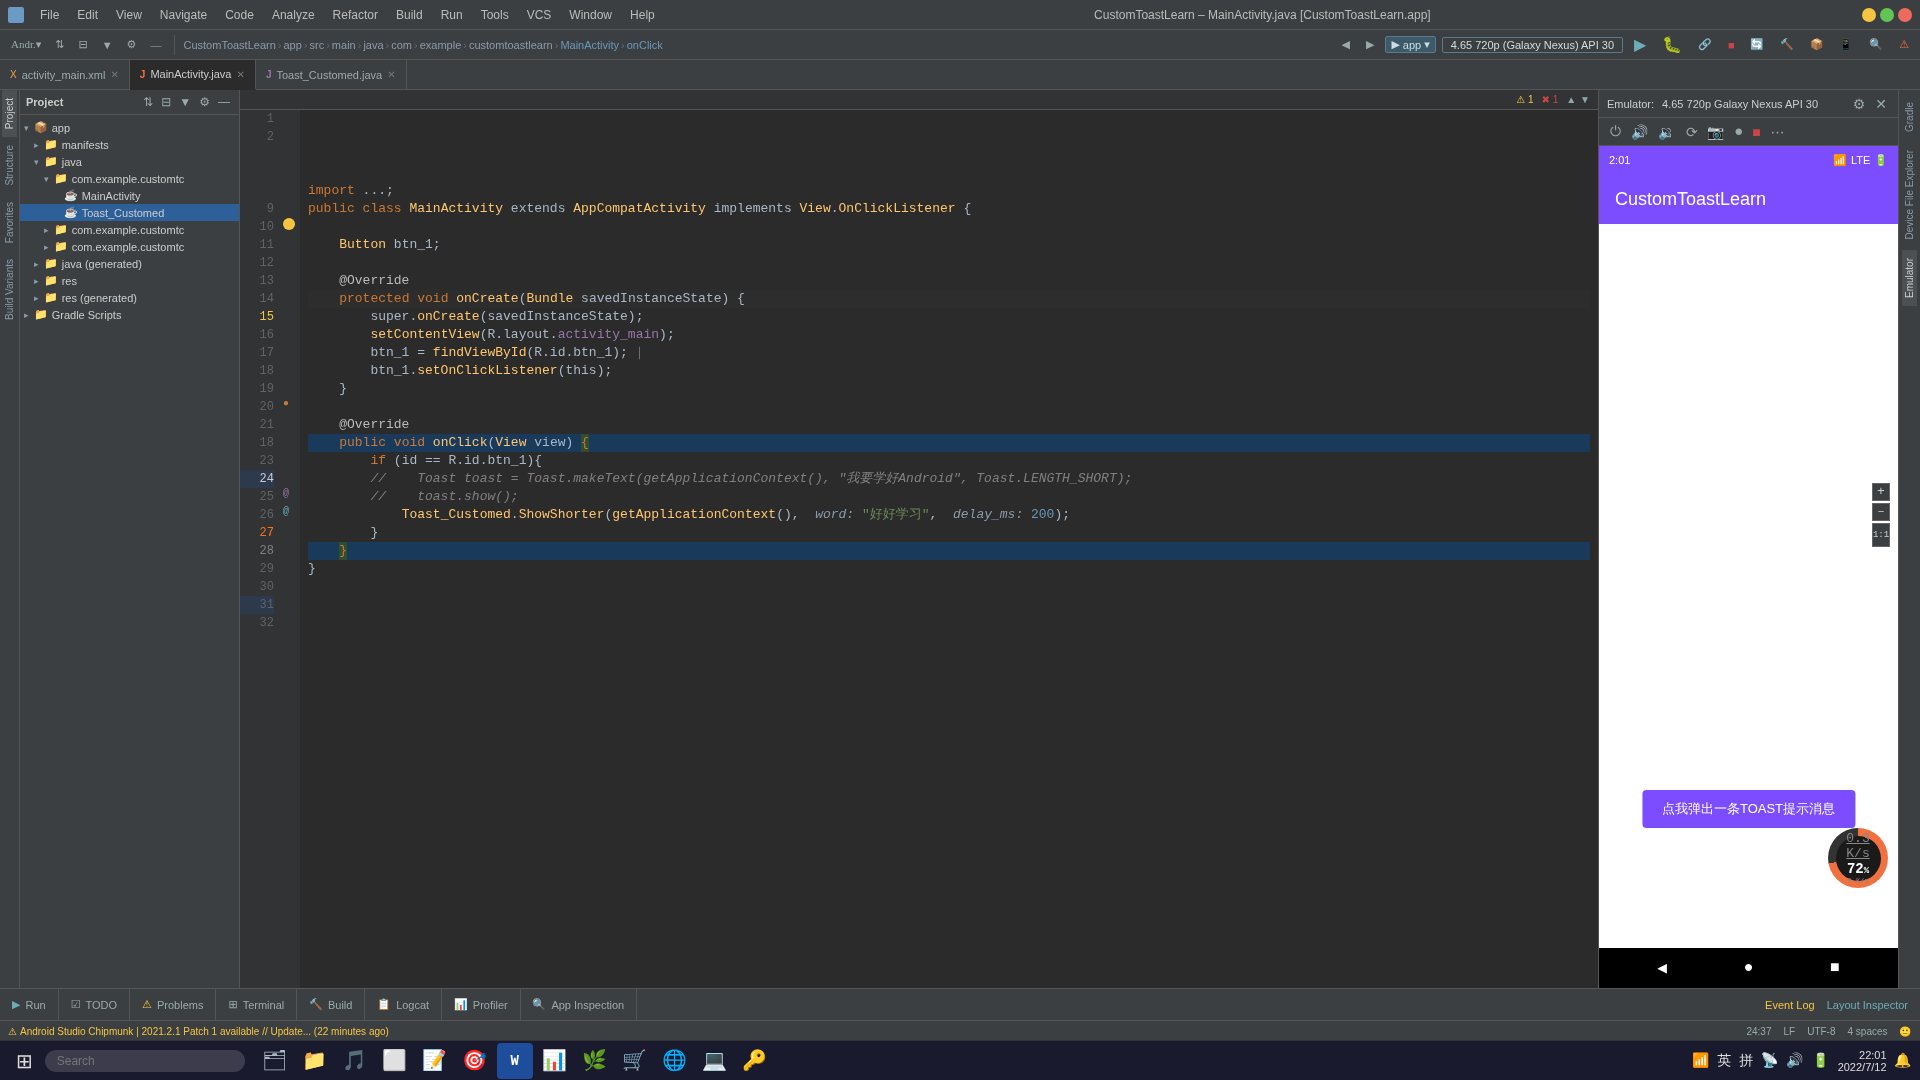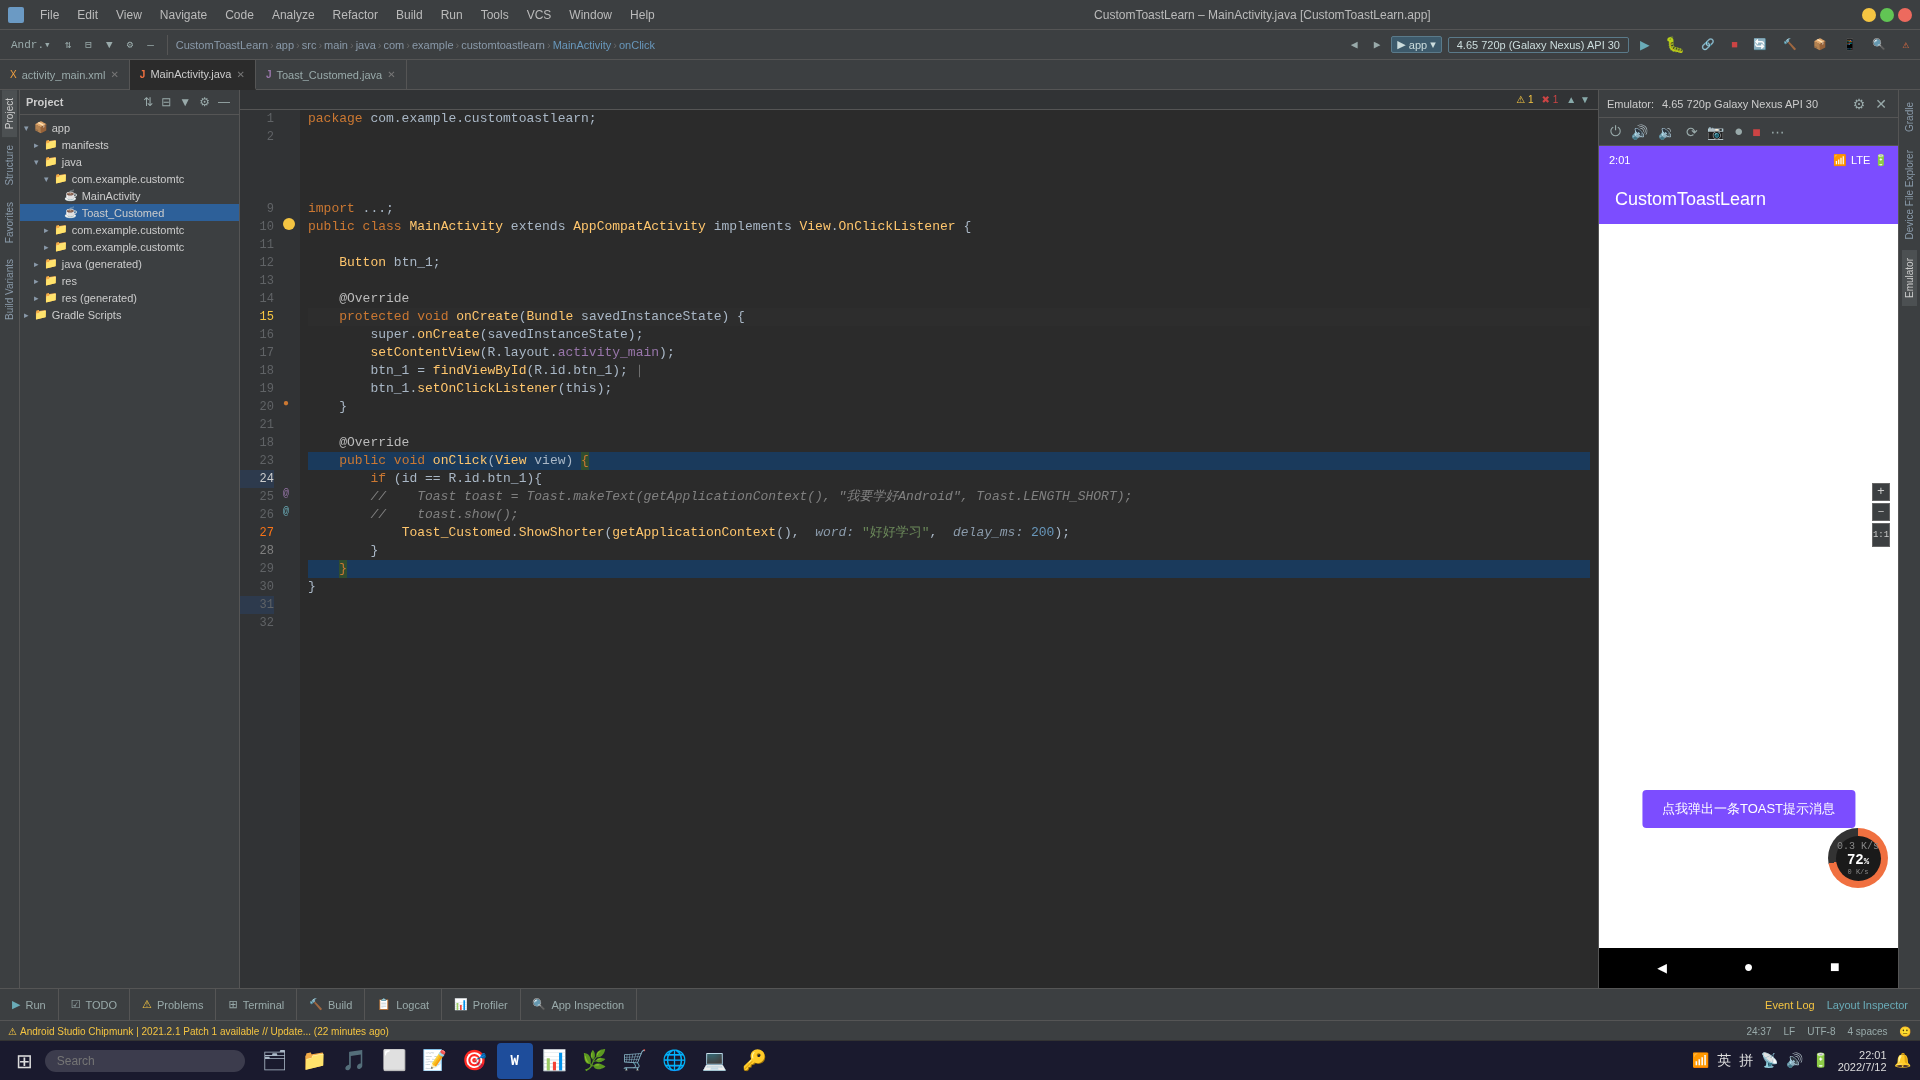--- a/index.html
+++ b/index.html
@@ -16,21 +16,21 @@
     #title-bar .win-btn.min { background: #f5c542; }
     #title-bar .win-btn.max { background: #61c554; }
     #title-bar .win-btn.close { background: #ed6a5e; }
 
     
     #toolbar { height: 30px; background: #3c3f41; display: flex; align-items: center; padding: 0 6px; border-bottom: 1px solid #555; gap: 4px; }
     #toolbar .breadcrumb { display: flex; align-items: center; color: #8a9aaa; font-size: 11px; font-family: 'Segoe UI', sans-serif; gap: 2px; flex: 1; }
     #toolbar .breadcrumb span { color: #8a9aaa; }
     #toolbar .breadcrumb .active { color: #6897bb; }
     #toolbar .breadcrumb .sep { color: #666; }
-    #toolbar .tb-btn { background: none; border: none; color: #9aa; font-size: 11px; padding: 2px 5px; cursor: pointer; border-radius: 2px; font-family: Liberation Mono, monospace; }
+    #toolbar .tb-btn { background: none; border: none; color: #9aa; font-size: 11px; padding: 2px 5px; cursor: pointer; border-radius: 2px; font-family: Liberation Serif, serif; }
     #toolbar .dropdown { background: #3d5a6b; border: 1px solid #5a7a8a; color: #cdd; font-size: 11px; padding: 1px 5px; border-radius: 2px; font-family: 'Segoe UI', sans-serif; cursor: pointer; display: flex; align-items: center; gap: 3px; }
     #toolbar .device-sel { background: #3c3f41; border: 1px solid #5a7a8a; color: #cdd; font-size: 11px; padding: 1px 8px; border-radius: 2px; font-family: 'Segoe UI', sans-serif; cursor: pointer; }
 
     
     #tab-bar { height: 30px; background: #3c3f41; display: flex; align-items: stretch; border-bottom: 1px solid #555; }
     .tab { display: flex; align-items: center; padding: 0 10px; gap: 5px; font-size: 11px; font-family: 'Segoe UI', sans-serif; color: #9aa; cursor: pointer; border-right: 1px solid #555; }
     .tab.active { background: #2b2b2b; color: #ccc; border-bottom: 2px solid #2b2b2b; margin-bottom: -1px; }
     .tab .close-x { color: #777; font-size: 10px; cursor: pointer; }
     .tab .java-icon { color: #f07040; font-size: 10px; font-weight: bold; }
     .tab .xml-icon { color: #f0a040; font-size: 10px; }
@@ -353,23 +353,20 @@
       </div>
       <div id="gutter" style="position:relative;width:20px;background:#313335;">
 
         <div style="position:absolute;top:108px;left:3px;width:12px;height:12px;background:#f5c542;border-radius:50%;cursor:pointer;"></div>
         <div style="position:absolute;top:288px;left:3px;font-size:10px;color:#cc7832;cursor:pointer;">●</div>
         <div style="position:absolute;top:378px;left:3px;font-size:10px;color:#9876aa;cursor:pointer;">@</div>
         <div style="position:absolute;top:396px;left:3px;font-size:10px;color:#6aacb8;cursor:pointer;">@</div>
       </div>
       <div id="code-area" style="font-size:13px;">
 
-        <div class="code-line">
-          <span class="kw">package</span><span class="plain"> com.example.customtoastlearn;</span>
-        </div>
 
         <div class="code-line">&nbsp;</div>
 
         <div class="code-line">&nbsp;</div>
 
         <div style="height:36px;"></div>
 
         <div class="code-line">
           <span class="kw">import</span><span class="plain"> ...;</span>
         </div>
@@ -491,21 +488,21 @@
       <div id="emu-app-bar">
         <span class="app-name">CustomToastLearn</span>
       </div>
 
       <div id="emu-content">
         <div id="emu-button">点我弹出一条TOAST提示消息</div>
 
         <div style="position:absolute;bottom:60px;right:10px;display:flex;align-items:center;justify-content:center;">
           <div class="speed-ring">
             <div class="speed-inner">
-              <div style="color:#888;font-size:10px;text-align:center;">0.3 K/s</div>
+              <div style="color:#888;font-size:13px;text-align:center;text-decoration:underline;">0.3 K/s</div>
               <div style="color:white;font-size:14px;font-weight:bold;display:flex;align-items:baseline;">
                 <span>72</span>
                   <span style="font-size:9px;">%</span>
               </div>
               <div style="color:#888;font-size:7px;text-align:center;">0 K/s</div>
             </div>
           </div>
         </div>
       </div>
 

